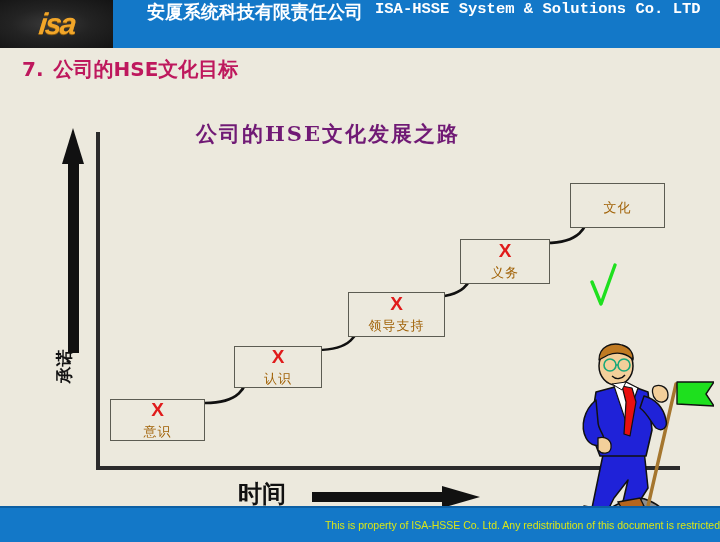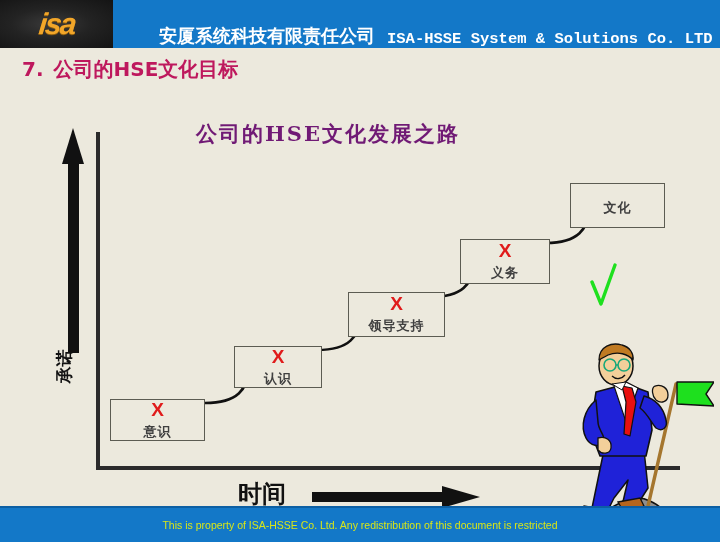--- a/index.html
+++ b/index.html
@@ -43,22 +43,22 @@
     font-size: 30px;
     letter-spacing: -2px;
     color: #f2a629;
     transform: skewX(-6deg);
     text-shadow: 0 1px 0 #8a5c10;
   }
   .header-bar {
     flex: 1;
     background: #1378c8;
     display: flex;
-    align-items: flex-end;
-    padding-left: 46px;
+    align-items: flex-start;
+    padding-left: 34px;
     box-sizing: border-box;
   }
   .header-cn {
     color: #ffffff;
     font-size: 18px;
     font-weight: bold;
     font-family: "DejaVu Sans", sans-serif;
     letter-spacing: 0px;
     white-space: nowrap;
   }
@@ -197,26 +197,25 @@
     line-height: 1;
     font-family: "Liberation Sans", sans-serif;
   }
   .step-mark.cross { color: #e01b1b; }
   .step-mark.check {
     color: #1ee01e;
     font-size: 0px;
   }
   .step-label {
     font-size: 13px;
-    color: #404040;
+    color: #a16207;
     font-family: "DejaVu Serif", serif;
     margin-top: 4px;
     letter-spacing: 1px;
     white-space: nowrap;
-    font-weight: bold;
   }
 
   
   .green-tick {
     position: absolute;
     left: 588px; top: 163px;
     width: 32px; height: 46px;
     pointer-events: none;
   }
 
@@ -237,21 +236,21 @@
 
   
   .footer {
     position: absolute;
     left: 0; bottom: 0;
     width: 720px; height: 36px;
     background: #1378c8;
     border-top: 2px solid #0c5fa3;
     display: flex;
     flex-direction: column;
-    align-items: center;
+    align-items: flex-end;
     justify-content: center;
     box-sizing: border-box;
   }
   .footer-line {
     color: #d9e617;
     font-size: 10.5px;
     font-family: "Liberation Sans", sans-serif;
     line-height: 14px;
     white-space: nowrap;
   }

